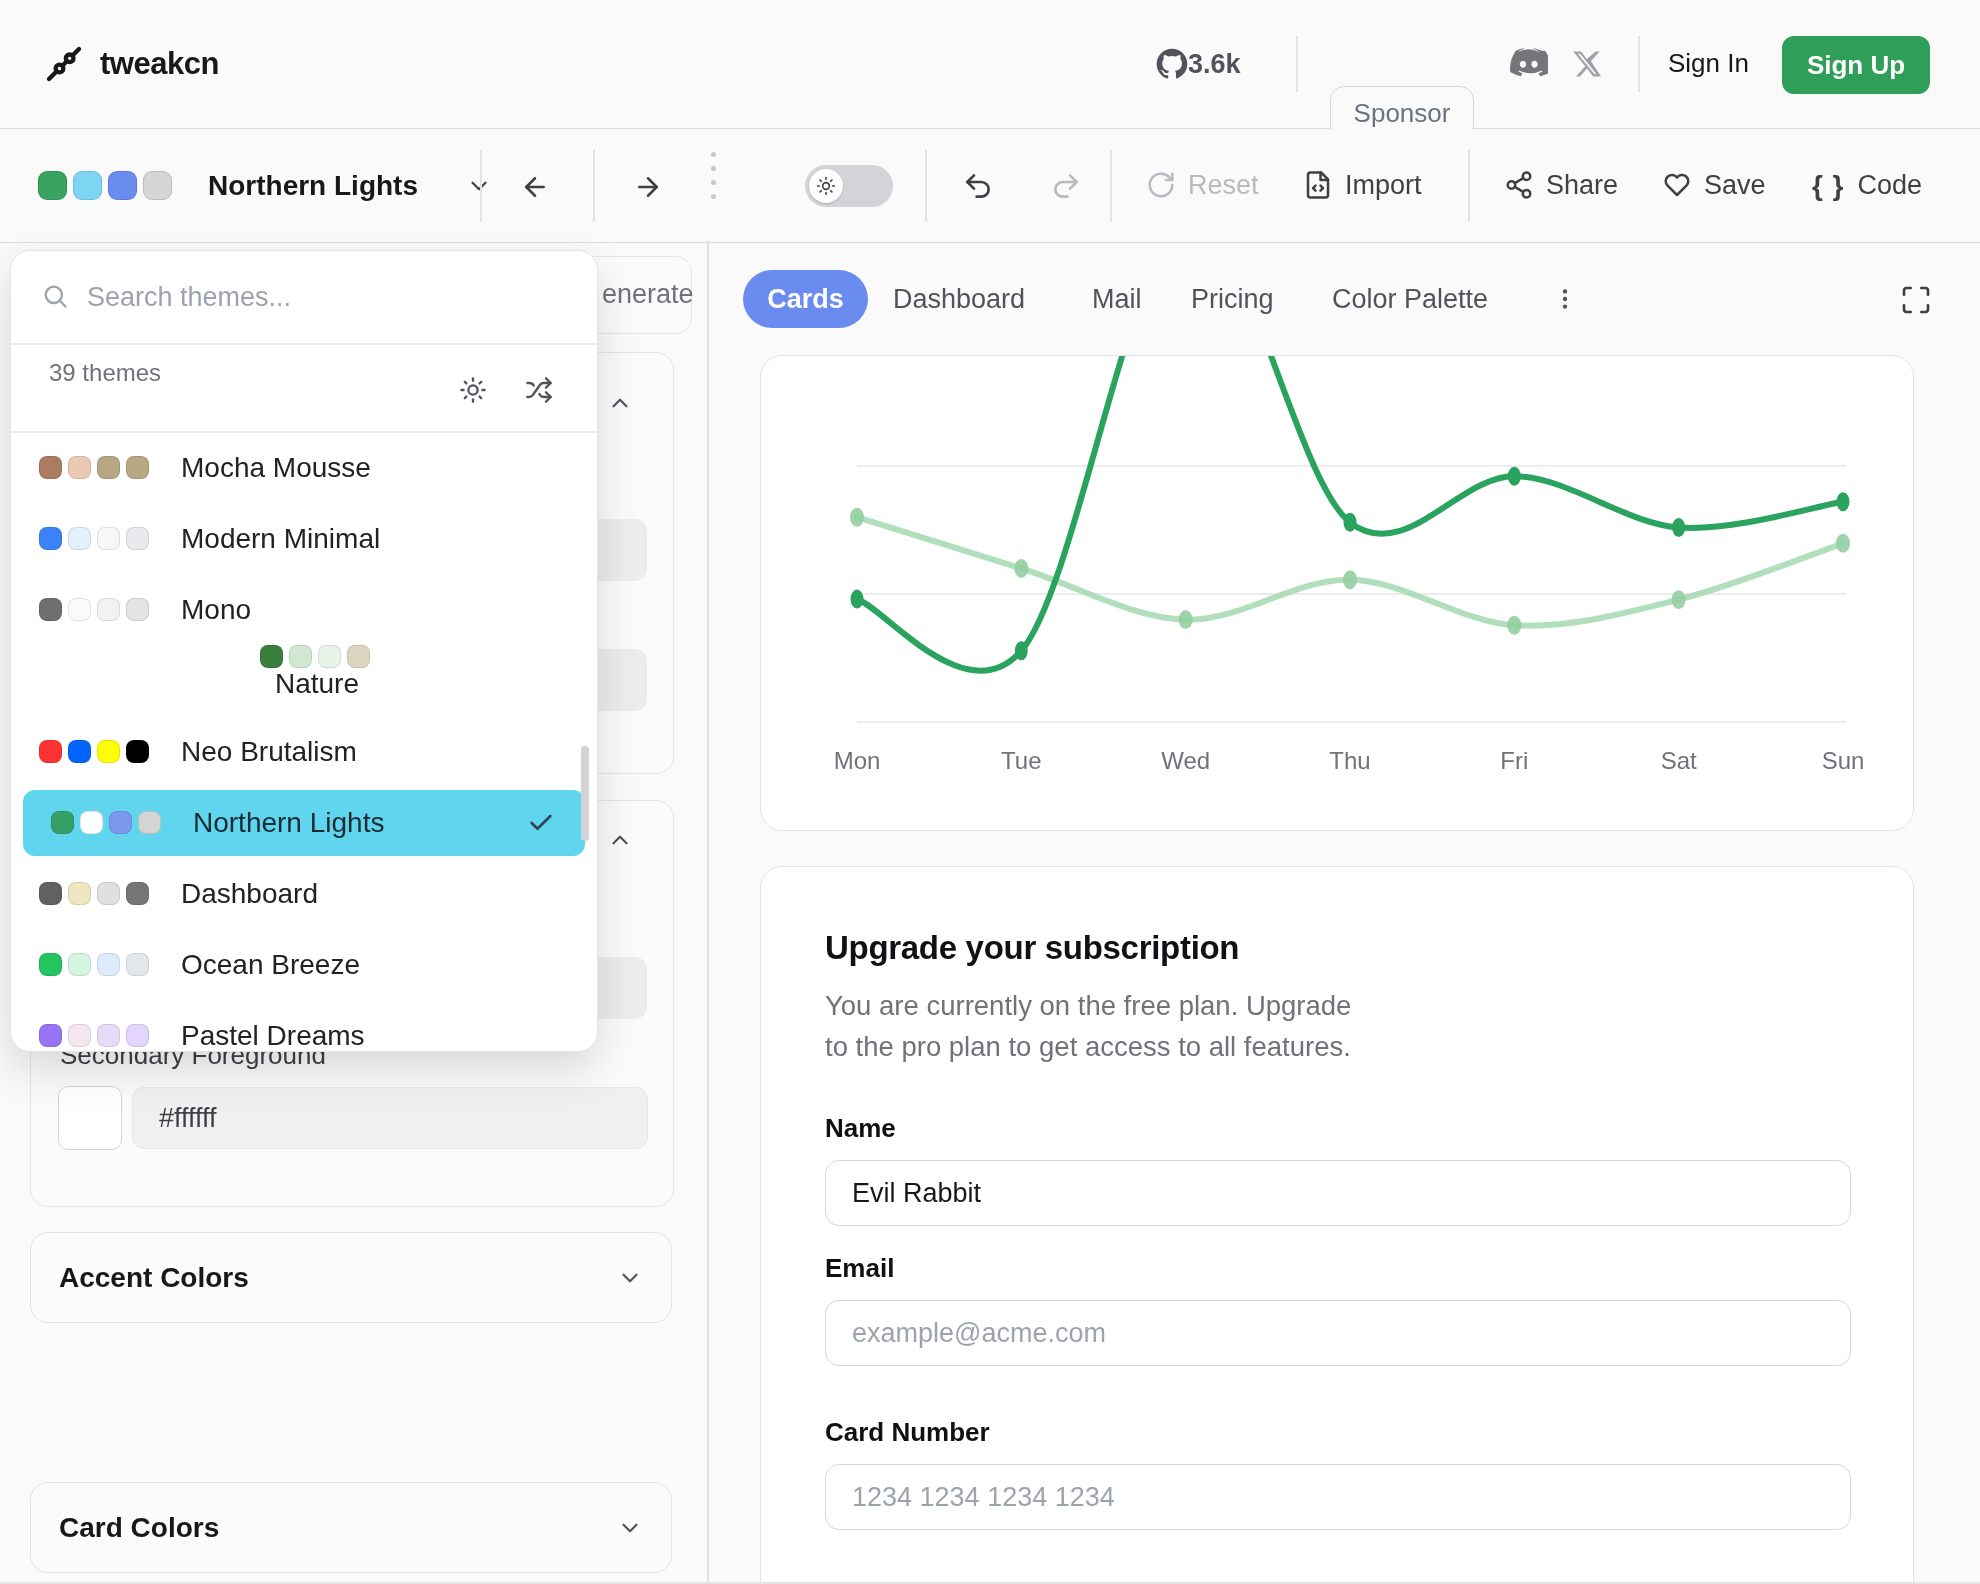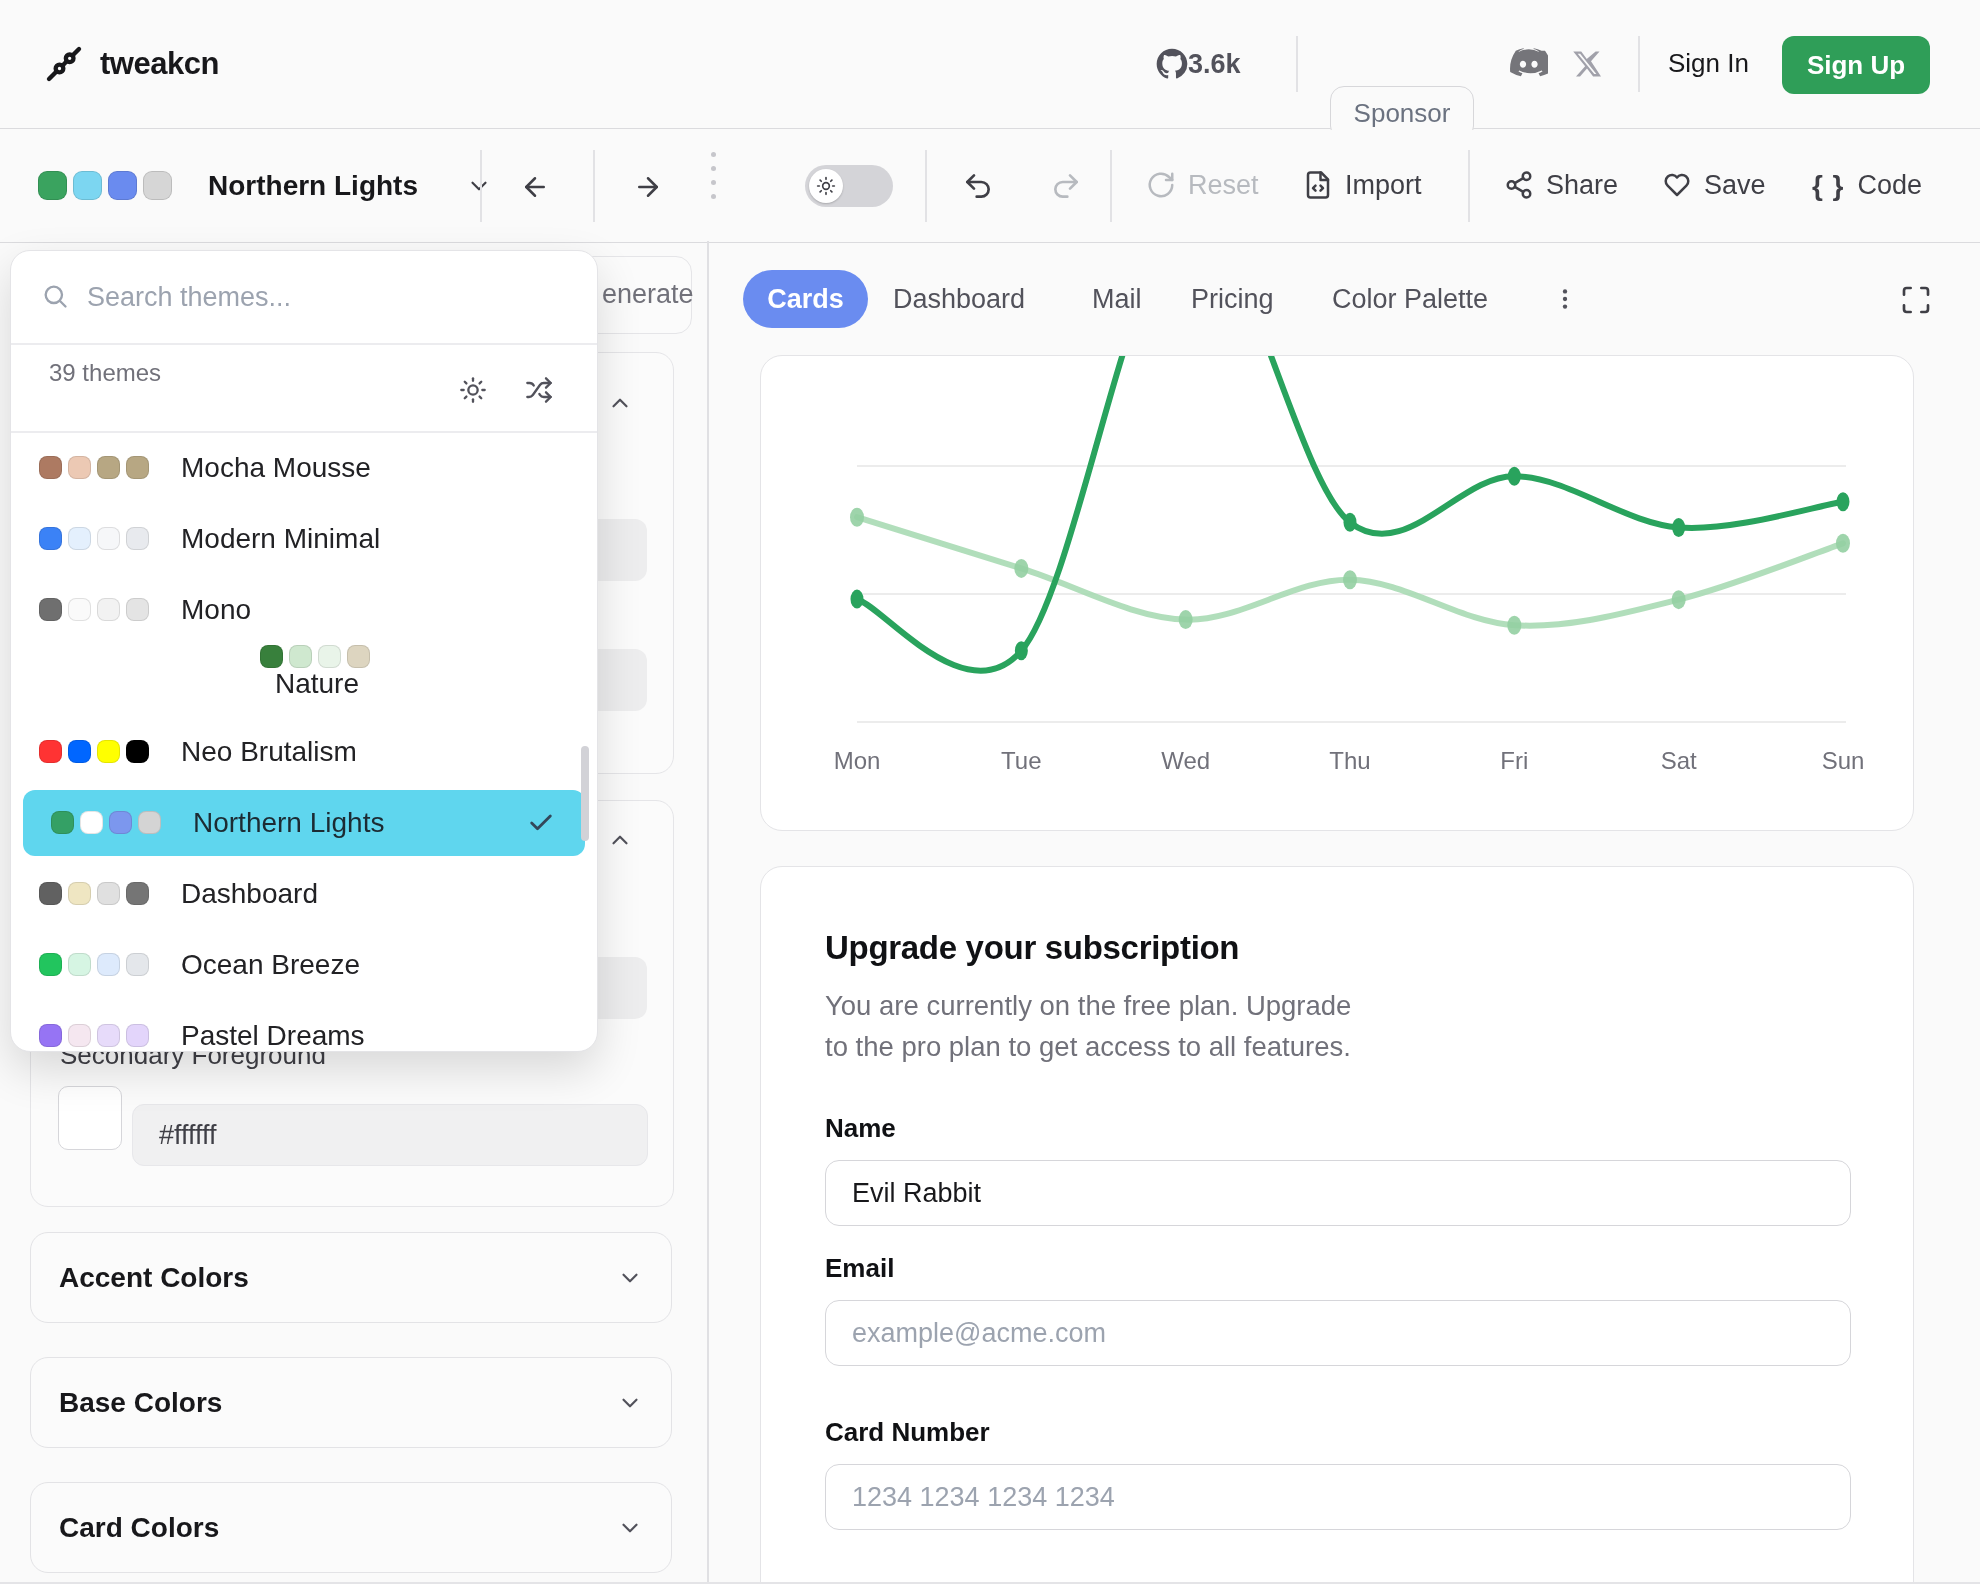--- a/index.html
+++ b/index.html
@@ -226,30 +226,24 @@
   </div>
 
   <div class="frag-card" style="left:30px;top:800px;width:642px;height:405px;border-radius:18px;">
     <svg class="abs chev" style="left:576px;top:26px;" width="26" height="26" viewBox="0 0 24 24">
         <path class="sic" d="m6 15 6-6 6 6"></path>
       </svg>
     <div class="frag-input" style="left:320px;top:156px;width:296px;height:62px;"></div>
   </div>
   <span class="abs sf-label" style="left:60px;top:1040px;">Secondary Foreground</span>
   <div class="swatch-big" style="left:58px;top:1086px;width:62px;height:62px;"></div>
-  <div class="hexbox" style="left:132px;top:1087px;width:516px;height:62px;margin-top:17px;">#ffffff</div>
+  <div class="hexbox" style="left:132px;top:1087px;width:516px;height:62px;">#ffffff</div>
 
   <div class="acc" style="top:1232px;">
     <span class="acc-label">Accent Colors</span>
-    <svg class="chev" width="26" height="26" viewBox="0 0 24 24">
-        <path class="sic" d="m6 9 6 6 6-6"></path>
-      </svg>
-  </div>
-  <div class="acc" style="top:1357px;">
-    <span class="acc-label">Base Colors</span>
     <svg class="chev" width="26" height="26" viewBox="0 0 24 24">
         <path class="sic" d="m6 9 6 6 6-6"></path>
       </svg>
   </div>
   <div class="acc" style="top:1482px;">
     <span class="acc-label">Card Colors</span>
     <svg class="chev" width="26" height="26" viewBox="0 0 24 24">
         <path class="sic" d="m6 9 6 6 6-6"></path>
       </svg>
   </div>

